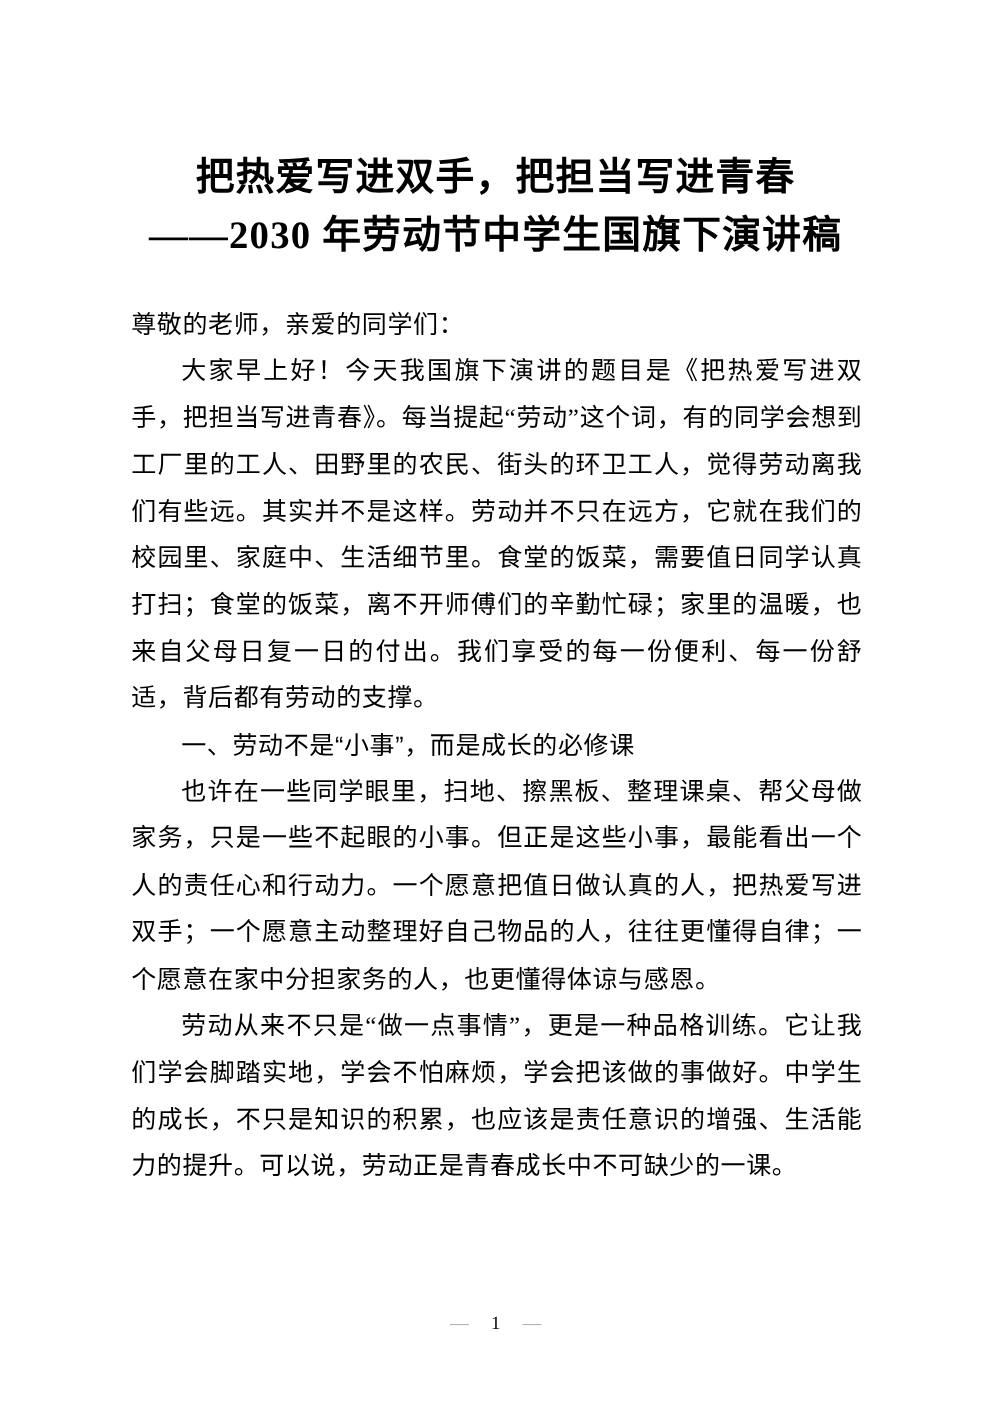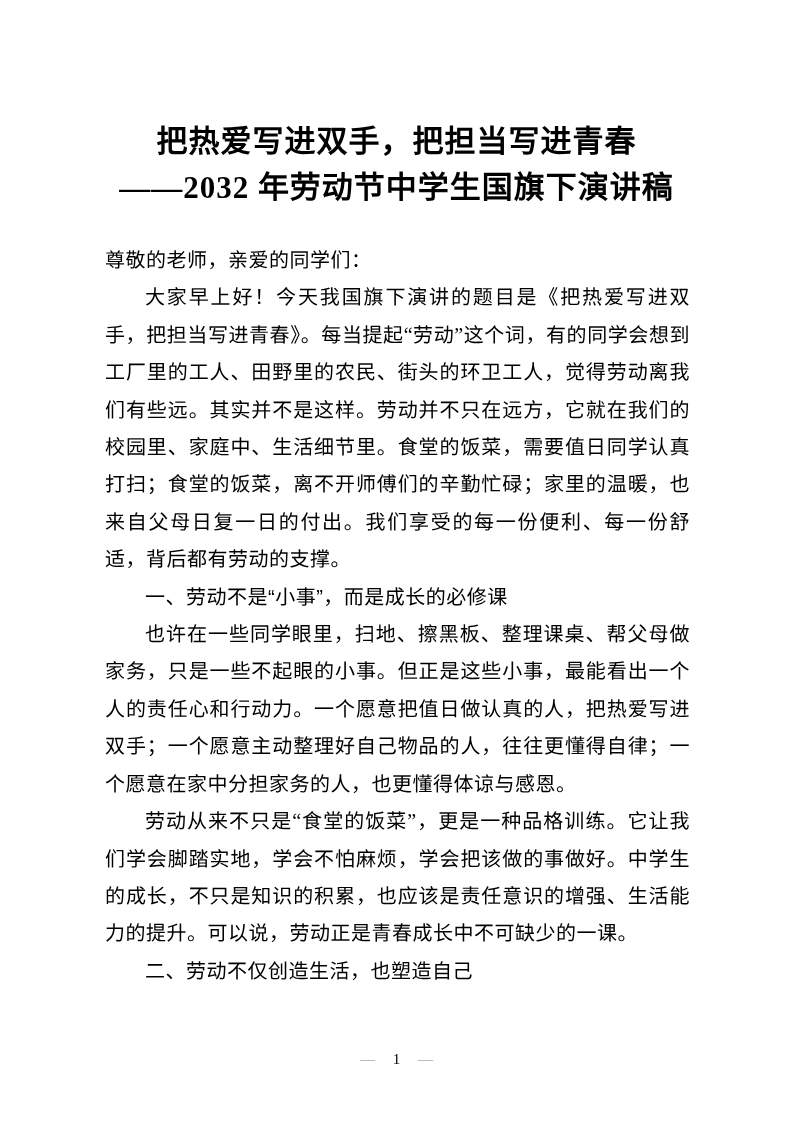--- a/index.html
+++ b/index.html
@@ -75,30 +75,29 @@
     margin: 0 14px;
   }
 </style>
 </head>
 <body>
 
 <div class="page">
 
   <h1 class="doc-title">
     <span class="title-line">把热爱写进双手，把担当写进青春</span>
-    <span class="title-line">——2032 年劳动节中学生国旗下演讲稿</span>
+    <span class="title-line">——2030 年劳动节中学生国旗下演讲稿</span>
   </h1>
 
   <div class="doc-body">
     <p class="no-indent">尊敬的老师，亲爱的同学们：</p>
     <p>大家早上好！今天我国旗下演讲的题目是《把热爱写进双手，把担当写进青春》。每当提起“劳动”这个词，有的同学会想到工厂里的工人、田野里的农民、街头的环卫工人，觉得劳动离我们有些远。其实并不是这样。劳动并不只在远方，它就在我们的校园里、家庭中、生活细节里。食堂的饭菜，需要值日同学认真打扫；食堂的饭菜，离不开师傅们的辛勤忙碌；家里的温暖，也来自父母日复一日的付出。我们享受的每一份便利、每一份舒适，背后都有劳动的支撑。</p>
     <p class="section-heading">一、劳动不是“小事”，而是成长的必修课</p>
     <p>也许在一些同学眼里，扫地、擦黑板、整理课桌、帮父母做家务，只是一些不起眼的小事。但正是这些小事，最能看出一个人的责任心和行动力。一个愿意把值日做认真的人，把热爱写进双手；一个愿意主动整理好自己物品的人，往往更懂得自律；一个愿意在家中分担家务的人，也更懂得体谅与感恩。</p>
-    <p>劳动从来不只是“食堂的饭菜”，更是一种品格训练。它让我们学会脚踏实地，学会不怕麻烦，学会把该做的事做好。中学生的成长，不只是知识的积累，也应该是责任意识的增强、生活能力的提升。可以说，劳动正是青春成长中不可缺少的一课。</p>
-    <p class="section-heading">二、劳动不仅创造生活，也塑造自己</p>
+    <p>劳动从来不只是“做一点事情”，更是一种品格训练。它让我们学会脚踏实地，学会不怕麻烦，学会把该做的事做好。中学生的成长，不只是知识的积累，也应该是责任意识的增强、生活能力的提升。可以说，劳动正是青春成长中不可缺少的一课。</p>
   </div>
 
   <div class="page-footer">
     <span class="footer-dash">—</span>
     <span class="page-number">1</span>
     <span class="footer-dash">—</span>
   </div>
 
 </div>
 

